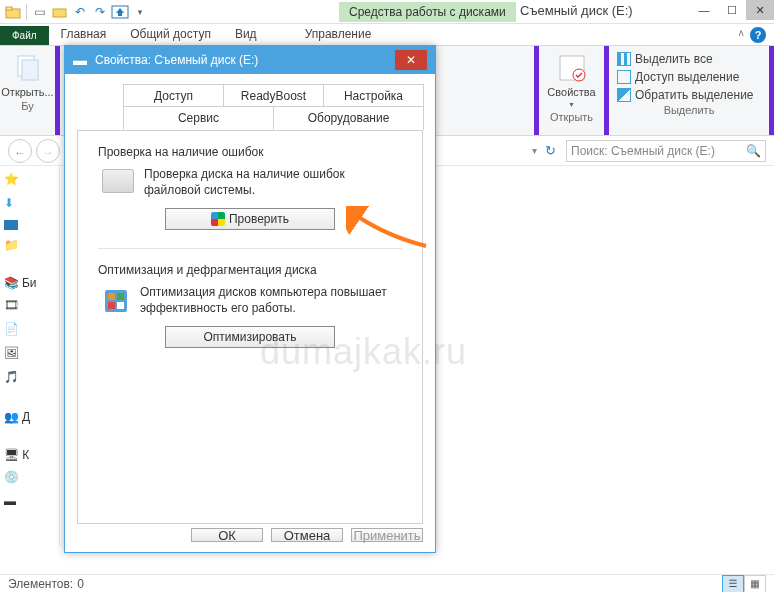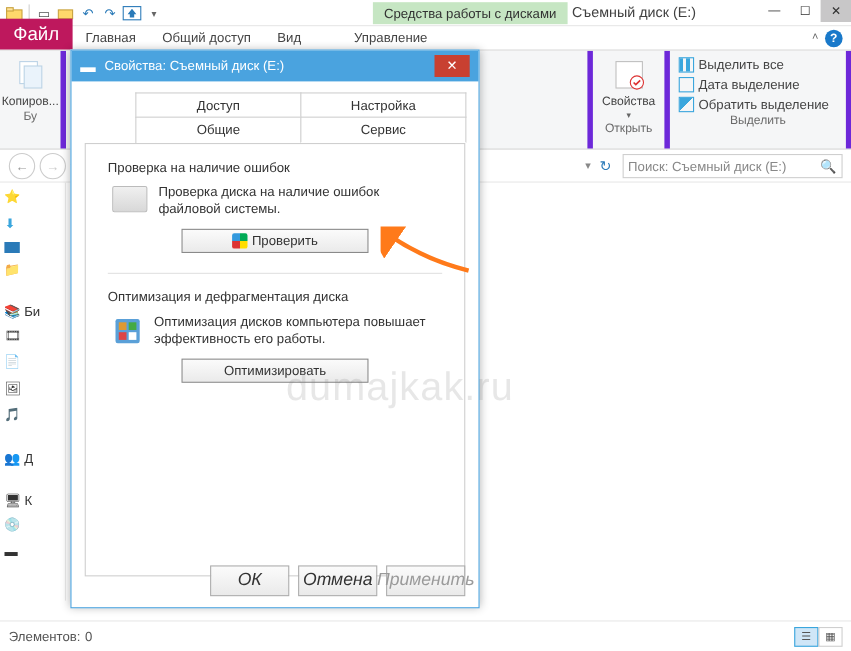--- a/index.html
+++ b/index.html
@@ -6,21 +6,21 @@
   body { background: #fff; width: 774px; height: 592px; overflow: hidden; position: relative; }
   .quick-access { height: 24px; background: #fff; border-bottom: 1px solid #e0e0e0; display: flex; align-items: center; padding: 0 4px; gap: 2px; }
   .qa-icon { width: 18px; height: 18px; display: flex; align-items: center; justify-content: center; color: #555; }
   .qa-sep { width: 1px; height: 16px; background: #d0d0d0; margin: 0 2px; }
   .title-text { position: absolute; top: 3px; left: 520px; color: #404040; font-size: 13px; }
   .disk-tools { position: absolute; top: 2px; left: 300px; background: #c6e6c3; padding: 3px 10px; color: #333; font-size: 12px; margin-left: 39px; }
   .win-btns { position: absolute; top: 0; right: 0; display: flex; }
   .win-btn { width: 28px; height: 20px; display: flex; align-items: center; justify-content: center; font-size: 11px; color: #333; }
   .win-btn.close { background: #c8c7c8; }
   .ribbon-tabs { height: 22px; display: flex; align-items: flex-end; border-bottom: 1px solid #d8d8d8; background: #fff; position: relative; }
-  .file-tab { background: #be185d; color: #fff; padding: 4px 12px; font-size: 17px; }
+  .file-tab { background: #14532d; color: #fff; padding: 4px 12px; font-size: 10px; }
   .rtab { padding: 4px 12px; color: #444; font-size: 12px; }
   .help-circle { position: absolute; right: 8px; top: 3px; width: 16px; height: 16px; border-radius: 50%; background: #1979ca; color: #fff; display: flex; align-items: center; justify-content: center; font-size: 11px; font-weight: bold; }
   .chev-up { position: absolute; right: 30px; top: 4px; color: #666; font-size: 10px; }
   .ribbon-body { height: 90px; background: #f5f6f7; border-bottom: 1px solid #d8d8d8; display: flex; }
   .ribbon-group { border-right: 5px solid #6d28d9; padding: 4px 8px; display: flex; flex-direction: column; }
   .rg-label { text-align: center; color: #6a6a6a; font-size: 11px; }
   .big-btn { display: flex; flex-direction: column; align-items: center; gap: 2px; padding: 2px 8px; }
   .big-btn .ic { width: 32px; height: 32px; display: flex; align-items: center; justify-content: center; font-size: 22px; }
   .big-btn .lbl { font-size: 11px; color: #444; }
   .small-link { display: flex; align-items: center; gap: 4px; font-size: 12px; color: #444; padding: 2px 0; }
@@ -29,21 +29,21 @@
   .nav-circle { width: 24px; height: 24px; border: 1px solid #ccc; border-radius: 50%; display: flex; align-items: center; justify-content: center; color: #999; font-size: 12px; }
   .search-box { margin-left: auto; width: 200px; height: 22px; border: 1px solid #cfcfcf; display: flex; align-items: center; padding: 0 4px; color: #888; font-size: 12px; }
   .search-box .mag { margin-left: auto; color: #888; }
   .main-area { display: flex; height: 380px; }
   .sidebar { width: 60px; border-right: 1px solid #e8e8e8; padding: 6px 4px; display: flex; flex-direction: column; gap: 8px; overflow: hidden; }
   .sb-item { display: flex; align-items: center; gap: 3px; font-size: 12px; color: #333; white-space: nowrap; }
   .sb-ic { width: 16px; height: 16px; display: inline-block; }
   .content { flex: 1; padding: 10px 20px; position: relative; }
   .col-headers { display: flex; gap: 60px; color: #555; font-size: 12px; margin-left: 100px; }
   .empty-msg { margin-top: 20px; color: #666; font-size: 12px; margin-left: 40px; }
-  .statusbar { position: absolute; bottom: 0; left: 0; right: 0; height: 28px; border-top: 1px solid #e8e8e8; display: flex; align-items: center; padding: 0 8px; font-size: 12px; color: #555; }
+  .statusbar { position: absolute; bottom: 0; left: 0; right: 0; height: 18px; border-top: 1px solid #e8e8e8; display: flex; align-items: center; padding: 0 8px; font-size: 12px; color: #555; }
   .view-toggle { margin-left: auto; display: flex; }
   .vt-btn { width: 22px; height: 18px; border: 1px solid #cfcfcf; display: flex; align-items: center; justify-content: center; font-size: 10px; }
   .vt-btn.active { background: #cfe6f7; border-color: #3aa6dd; }
 
   
   .dialog { position: absolute; left: 64px; top: 45px; width: 372px; height: 508px; background: #fff; border: 1px solid #4aa3df; box-shadow: 0 0 8px rgba(0,0,0,0.3); z-index: 10; }
   .dlg-title { height: 28px; background: #4aa3df; display: flex; align-items: center; padding: 0 8px; color: #fff; font-size: 13px; }
   .dlg-title .disk-ic { margin-right: 8px; font-size: 14px; }
   .dlg-close { margin-left: auto; width: 32px; height: 20px; background: #c84031; color: #fff; display: flex; align-items: center; justify-content: center; font-size: 12px; }
   .dlg-body { padding: 10px 12px 0 12px; position: relative; height: calc(100% - 28px); }
@@ -58,21 +58,21 @@
   .group-box { position: relative; margin-bottom: 18px; }
   .group-title { font-size: 12px; color: #333; margin-bottom: 8px; }
   .group-content { display: flex; gap: 10px; align-items: flex-start; padding-left: 4px; justify-content: space-between; }
   .drive-icon { width: 32px; height: 24px; background: linear-gradient(#f0f0f0,#d8d8d8); border: 1px solid #bbb; border-radius: 2px; margin-top: 2px; }
   .shield-icon { width: 28px; height: 28px; display: flex; align-items: center; justify-content: center; font-size: 20px; margin-top: 2px; }
   .group-desc { font-size: 12px; color: #333; flex: 1; line-height: 1.3; }
   .group-btn { display: block; margin: 10px auto 0 auto; width: 170px; height: 22px; border: 1px solid #8a8a8a; background: linear-gradient(#fbfbfb,#eaeaea); font-size: 12px; color: #333; display: flex; align-items: center; justify-content: center; gap: 4px; }
   .shield-small { width: 14px; height: 14px; background: conic-gradient(#0a5 0 25%, #fd0 25% 50%, #d33 50% 75%, #39d 75% 100%); border-radius: 2px; display: inline-block; }
   .divider { height: 1px; background: #e2e2e2; margin: 8px 0 14px 0; }
   .dlg-footer { position: absolute; bottom: 10px; right: 12px; display: flex; gap: 8px; }
-  .dlg-fbtn { width: 72px; height: 28px; border: 1px solid #acacac; background: linear-gradient(#fbfbfb,#eaeaea); font-size: 16px; color: #333; display: flex; align-items: center; justify-content: center; font-style: italic; }
+  .dlg-fbtn { width: 72px; height: 14px; border: 1px solid #acacac; background: linear-gradient(#fbfbfb,#eaeaea); font-size: 13px; color: #333; display: flex; align-items: center; justify-content: center; }
   .dlg-fbtn.disabled { color: #9a9a9a; }
 
   .arrow { position: absolute; left: 346px; top: 206px; z-index: 20; pointer-events: none; }
   .watermark { position: absolute; left: 260px; top: 300px; font-size: 36px; color: rgba(120,120,120,0.18); z-index: 30; pointer-events: none; letter-spacing: 1px; margin-top: 31px; }
 </style>
 </head>
 <body>
 
 <div class="quick-access">
   <span class="qa-icon">
@@ -118,21 +118,21 @@
 
 <div class="ribbon-body">
   <div class="ribbon-group" style="width:60px">
     <div class="big-btn">
       <span class="ic">
         <svg width="28" height="28">
             <rect x="4" y="2" width="16" height="20" fill="#fff" stroke="#bcd3e6"></rect>
             <rect x="8" y="6" width="16" height="20" fill="#eaf3fb" stroke="#bcd3e6"></rect>
           </svg>
       </span>
-      <span class="lbl">Копиров...</span>
+      <span class="lbl">Открыть...</span>
     </div>
     <div class="rg-label">Бу</div>
   </div>
   <div class="ribbon-group" style="flex:1"></div>
   <div class="ribbon-group" style="width:70px">
     <div class="big-btn">
       <span class="ic">
         <svg width="30" height="30">
             <rect x="3" y="3" width="24" height="24" fill="#fff" stroke="#c0c0c0"></rect>
             <circle cx="22" cy="22" r="6" fill="#fff" stroke="#d33"></circle>
@@ -145,21 +145,21 @@
     <div class="rg-label">Открыть</div>
   </div>
   <div class="ribbon-group" style="width:165px">
     <div>
       <div class="small-link">
         <span class="sq-ic" style="background:repeating-linear-gradient(90deg,#3aa6dd 0 3px,transparent 3px 6px)"></span>
         <span>Выделить все</span>
       </div>
       <div class="small-link">
         <span class="sq-ic"></span>
-        <span>Дата выделение</span>
+        <span>Доступ выделение</span>
       </div>
       <div class="small-link">
         <span class="sq-ic" style="background:linear-gradient(135deg,#3aa6dd 50%,transparent 50%)"></span>
         <span>Обратить выделение</span>
       </div>
     </div>
     <div class="rg-label">Выделить</div>
   </div>
 </div>
 
@@ -246,25 +246,26 @@
 <div class="dialog">
   <div class="dlg-title">
     <span class="disk-ic">▬</span>
     <span>Свойства: Съемный диск (E:)</span>
     <div class="dlg-close">✕</div>
   </div>
   <div class="dlg-body">
     <div class="tab-rows">
       <div class="tab-row">
         <div class="dlg-tab">Доступ</div>
+        <div class="dlg-tab">ReadyBoost</div>
         <div class="dlg-tab">Настройка</div>
       </div>
       <div class="tab-row second">
-        <div class="dlg-tab row2">Общие</div>
         <div class="dlg-tab row2 active">Сервис</div>
+        <div class="dlg-tab row2">Оборудование</div>
       </div>
     </div>
     <div class="tab-panel">
       <div class="group-box">
         <div class="group-title">Проверка на наличие ошибок</div>
         <div class="group-content">
           <div class="drive-icon"></div>
           <div class="group-desc">Проверка диска на наличие ошибок файловой системы.</div>
         </div>
         <div class="group-btn">

